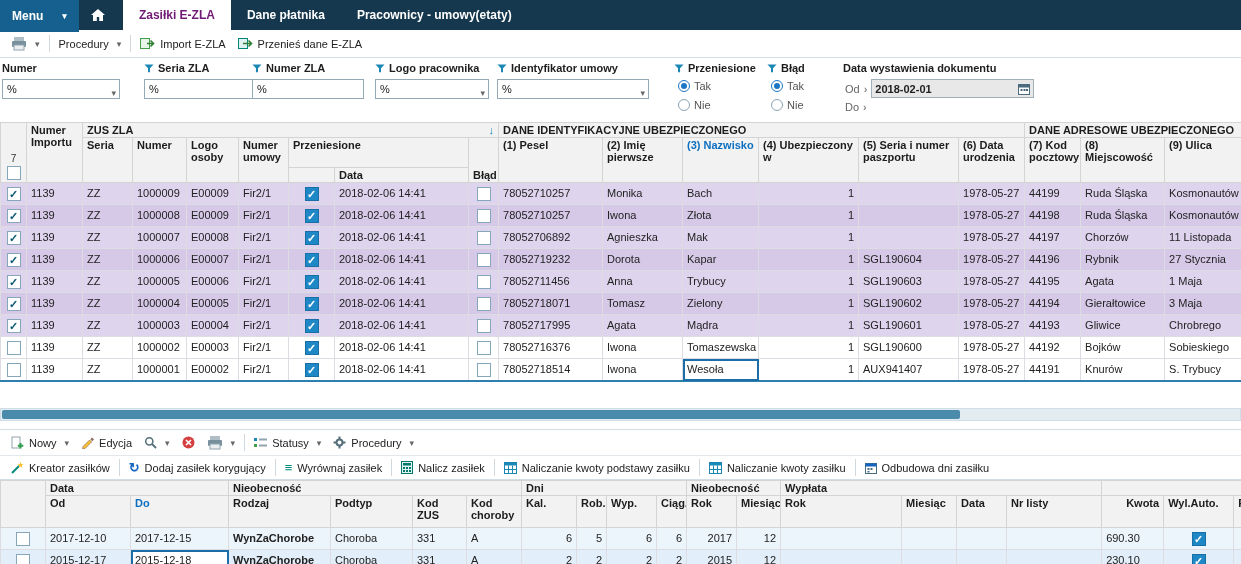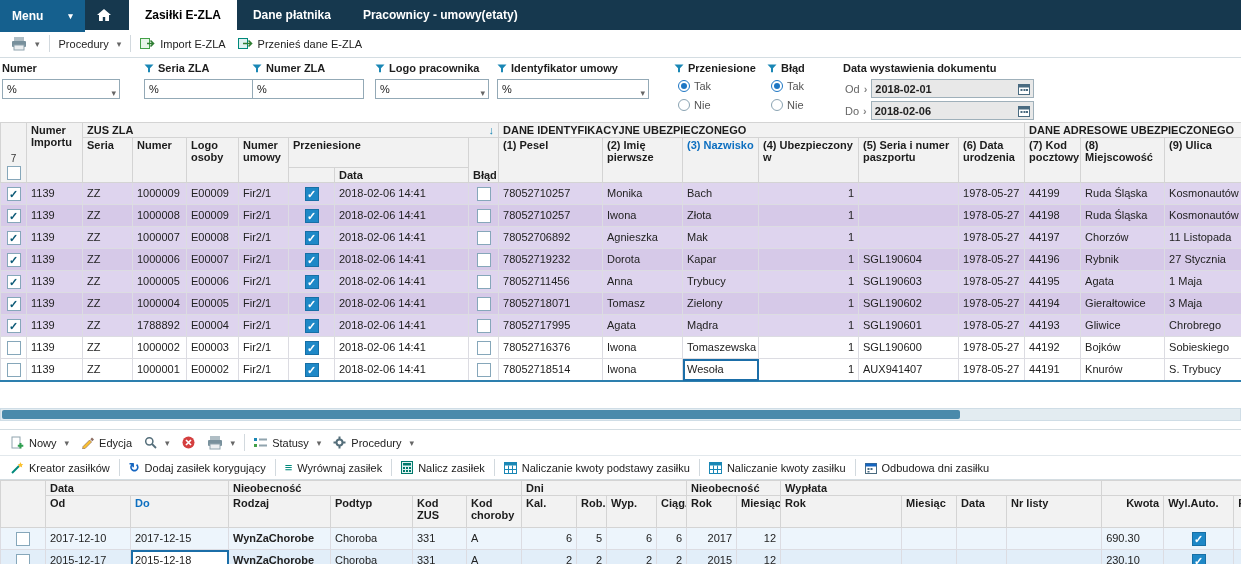--- a/index.html
+++ b/index.html
@@ -6,25 +6,25 @@
   html,body { margin:0; padding:0; }
   body {
     width:1241px; height:564px; overflow:hidden; background:#fff;
     font-family:"Liberation Sans", sans-serif; font-size:11px; color:#222;
   }
   .app { width:1241px; height:564px; overflow:hidden; }
 
   
   .topbar { height:30px; background:#16384e; display:flex; align-items:stretch; }
   .menu-btn { background:#15608e; color:#fff; font-weight:bold; font-size:12px;
-    display:flex; align-items:center; padding:16px 12px; gap:22px; cursor:default; }
+    display:flex; align-items:center; padding:16px 12px; gap:16px; cursor:default; }
   .home-btn { width:38px; display:flex; align-items:center; justify-content:center; }
   .tabs { display:flex; align-items:stretch; margin-left:6px; }
   .tab { display:flex; align-items:center; padding:0 16px; color:#fff; font-size:12px; font-weight:bold; cursor:default; }
-  .tab.active { background:#fff; color:#000000; }
+  .tab.active { background:#fff; color:#701a75; }
   .caret { font-size:9px; color:#666; margin-left:3px; }
   .menu-btn .caret { color:#fff; }
 
   
   .toolbar { display:flex; align-items:center; background:#fff; padding:0 5px; }
   .t1 { height:28px; border-bottom:1px solid #d4dde2; }
   .t2 { height:26px; border-top:1px solid #d4dde2; }
   .t3 { height:25px; border-top:1px solid #e2e8ec; border-bottom:1px solid #d4dde2; }
   .tb-btn { display:flex; align-items:center; gap:5px; padding:2px 6px; border-radius:2px; cursor:default; white-space:nowrap; }
   .sep { width:1px; height:17px; background:#d2d9de; margin:0 3px; flex:none; }
@@ -234,30 +234,20 @@
             <rect x="0.5" y="1.5" width="11" height="3" fill="#4a6b80"></rect>
             <rect x="2.5" y="6" width="2" height="2" fill="#4a6b80"></rect>
             <rect x="5.5" y="6" width="2" height="2" fill="#4a6b80"></rect>
             <rect x="8" y="6" width="2" height="2" fill="#4a6b80"></rect>
           </svg>
       </div>
     </div>
     <div class="frow" style="left:845px; top:43px;">
       <span class="dlabel">Do</span>
       <span class="chev">›</span>
-      <div class="datebox">
-        <span>2018-02-06</span>
-        <svg width="12" height="12" viewBox="0 0 12 12">
-            <rect x="0.5" y="1.5" width="11" height="10" fill="#fff" stroke="#4a6b80"></rect>
-            <rect x="0.5" y="1.5" width="11" height="3" fill="#4a6b80"></rect>
-            <rect x="2.5" y="6" width="2" height="2" fill="#4a6b80"></rect>
-            <rect x="5.5" y="6" width="2" height="2" fill="#4a6b80"></rect>
-            <rect x="8" y="6" width="2" height="2" fill="#4a6b80"></rect>
-          </svg>
-      </div>
     </div>
   </div>
 
   <table class="grid" id="main-grid">
     <colgroup>
       <col style="width:26px">
         <col style="width:56px">
         <col style="width:50px">
         <col style="width:54px">
       <col style="width:52px">
@@ -429,21 +419,21 @@
           <td>SGL190602</td>
           <td>1978-05-27</td>
           <td>44194</td>
           <td>Gierałtowice</td>
           <td>3 Maja</td>
         </tr>
         <tr class="sel even">
           <td class="c-sel"><span class="cb">✓</span></td>
           <td>1139</td>
           <td>ZZ</td>
-          <td>1788892</td>
+          <td>1000003</td>
           <td>E00004</td>
           <td>Fir2/1</td>
           <td class="c-center"><span class="cb on">✓</span></td>
           <td>2018-02-06 14:41</td>
           <td class="c-center"><span class="cb"></span></td>
           <td>78052717995</td>
           <td>Agata</td>
           <td>Mądra</td>
           <td class="c-right">1</td>
           <td>SGL190601</td>

